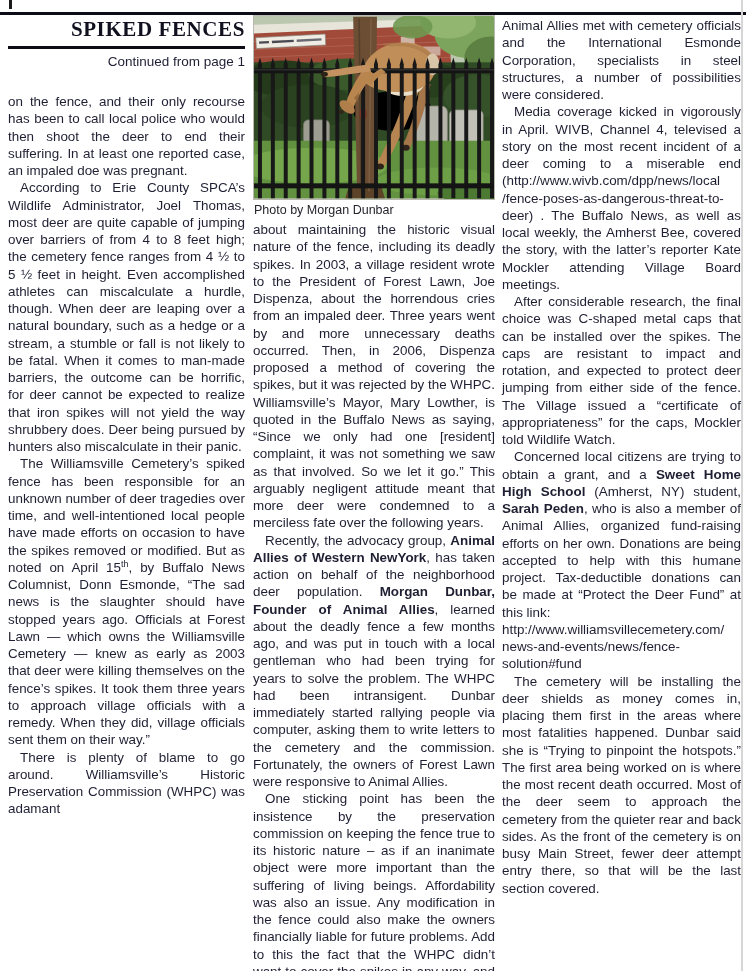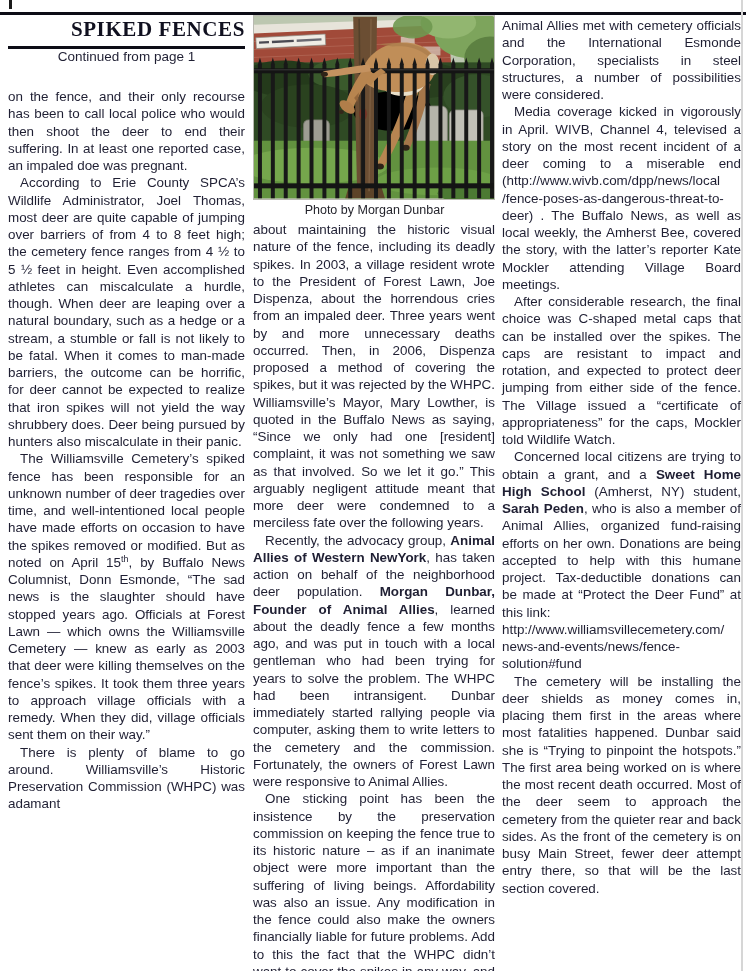--- a/index.html
+++ b/index.html
@@ -15,36 +15,36 @@
   .col { position:absolute; }
   #col-left  { left:8px;   top:17px; width:237px; }
   #col-mid   { left:253px; top:15px; width:242px; }
   #col-right { left:502px; top:17px; width:239px; }
 
   .article-title {
     font-family:"Liberation Serif", serif; font-weight:bold;
     font-size:21px; letter-spacing:.6px; text-align:right; color:#10101f;
   }
   .head-rule { height:3px; background:#0c0c16; margin-top:4px; }
-  .continued { text-align:center; font-size:13.5px; color:#1f1f33; }
+  .continued { text-align:right; font-size:13.5px; margin-top:5px; color:#1f1f33; }
 
   .paras { margin-top:24px; }
   .para {
     margin:0; font-size:13.4px; line-height:17.25px; text-align:justify;
     text-indent:12px; overflow-wrap:break-word; color:#1f1f33;
   }
   .para.no-indent { text-indent:0; }
   .para b { font-weight:bold; }
   .para sup { font-size:9px; line-height:0; vertical-align:super; }
 
   .photo-frame {
     width:240px; height:183px; border:1px solid #b9b9b1; background:#b9c4ae;
     overflow:hidden;
   }
-  .photo-caption { font-size:12.5px; color:#24242c; margin:3px 0 4px 1px; text-align:center; }
+  .photo-caption { font-size:12.5px; color:#24242c; margin:3px 0 4px 1px; text-align:left; }
 </style>
 </head>
 <body>
 
 <div class="page-top-rule"></div>
 <div class="corner-tick"></div>
 <div class="scan-edge"></div>
 
 <div class="col" id="col-left">
   <div class="article-title">SPIKED FENCES</div>

